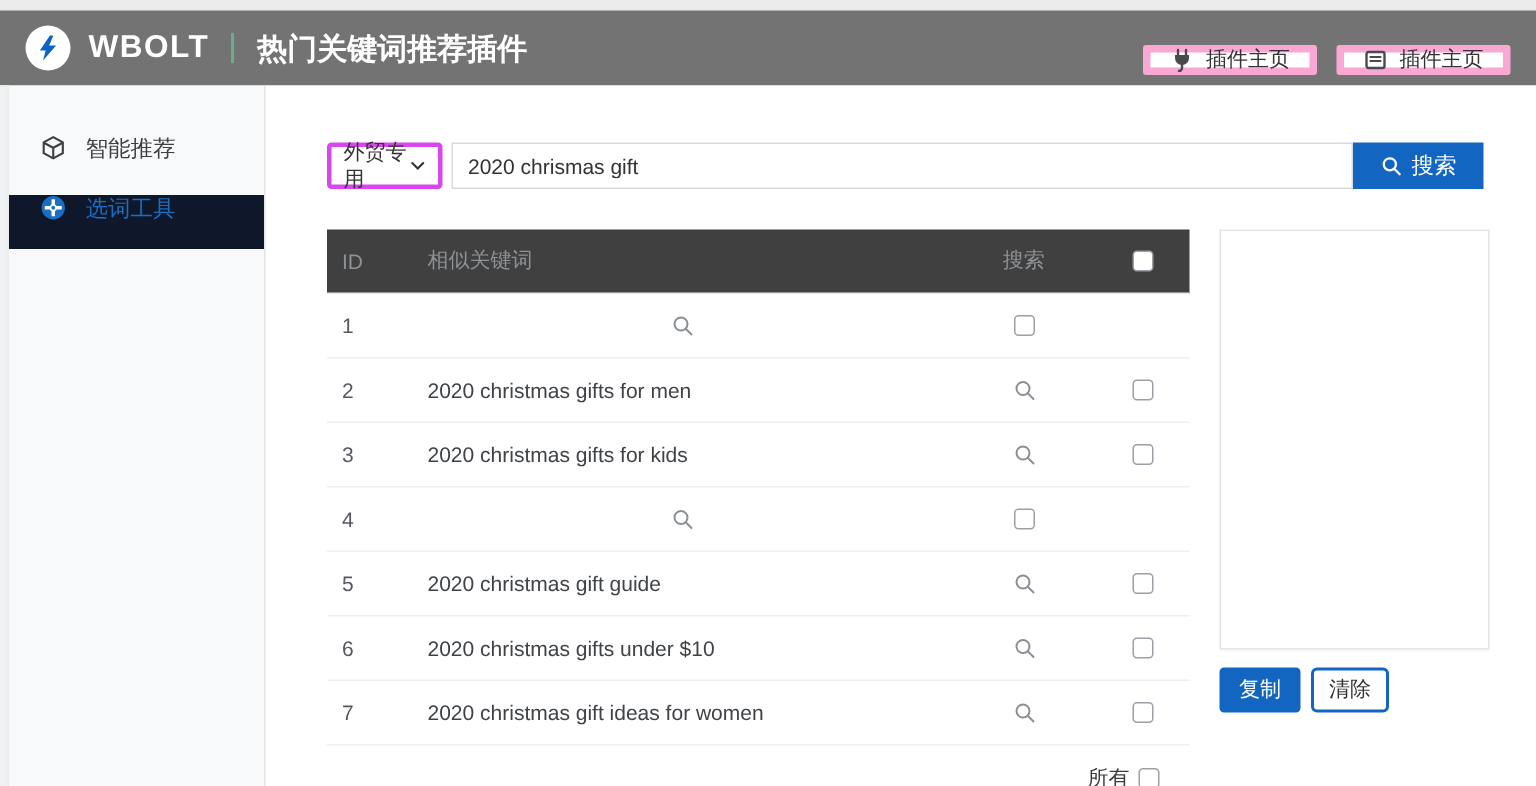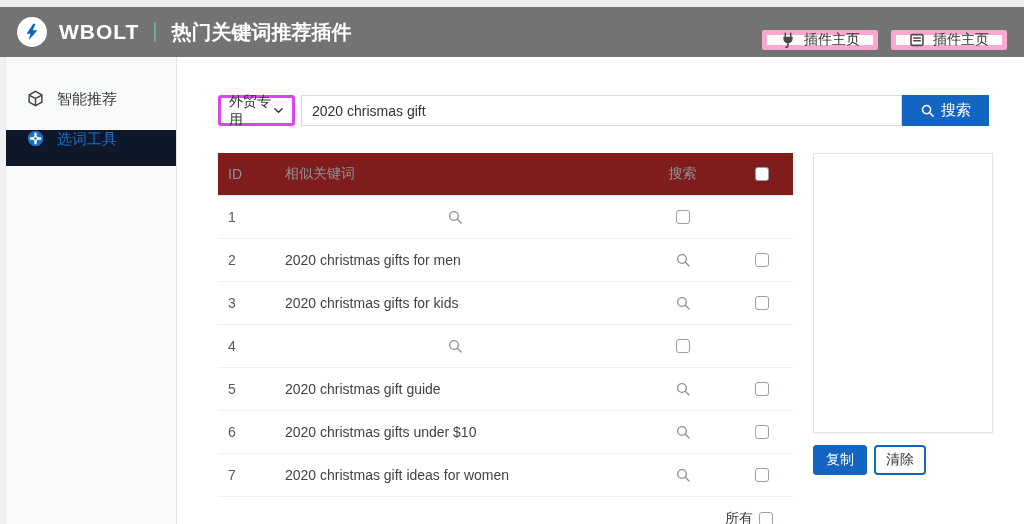--- a/index.html
+++ b/index.html
@@ -37,21 +37,21 @@
     font-size:14px; color:#333; margin-right:6px; cursor:pointer; }
   .search-input { width:601px; height:31px; border:1px solid #d9d9d9; padding:0 10px;
     font-size:14px; color:#333; outline:none; font-family:inherit; }
   .search-btn { width:87px; height:31px; background:#1266c1; color:#fff; border:none;
     font-size:15px; display:flex; align-items:center; justify-content:center; gap:6px;
     cursor:pointer; font-family:inherit; }
 
   .content-row { display:flex; margin-top:27px; }
   .kw-table { width:575px; font-size:14px; }
   .trow { display:grid; grid-template-columns:57px 1fr 95px 63px; height:43px; align-items:center; }
-  .thead { background:#7f1d1d; color:#8d9297; border-bottom:1px solid #e9e9e9; }
+  .thead { background:#404040; color:#8d9297; border-bottom:1px solid #e9e9e9; }
   .tbody .trow { color:#3f4347; border-bottom:1px solid #efefef; }
   .c-id { padding-left:10px; color:#55595e; }
   .thead .c-id { color:#8d9297; }
   .c-kw { padding-left:10px; }
   .c-search { display:flex; justify-content:center; }
   .c-check { display:flex; justify-content:center; }
   .tfoot { height:43px; display:flex; align-items:center; justify-content:flex-end;
     gap:6px; padding-right:20px; color:#3c3c3c; }
 
   .checkbox { width:14px; height:14px; border:1px solid #9aa0a6; border-radius:3px;

